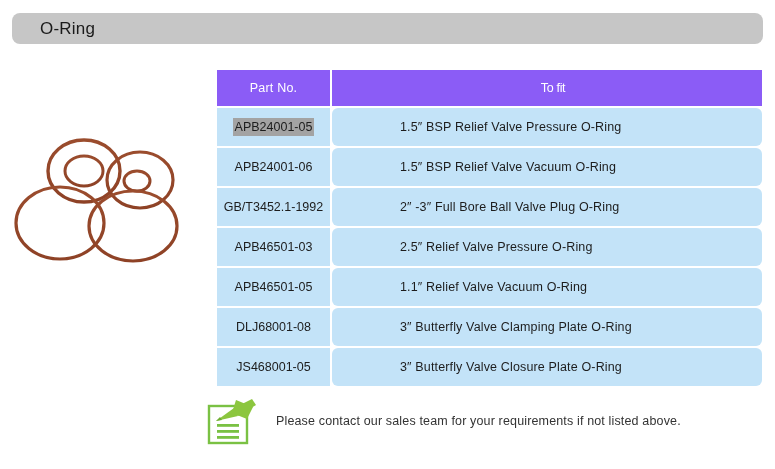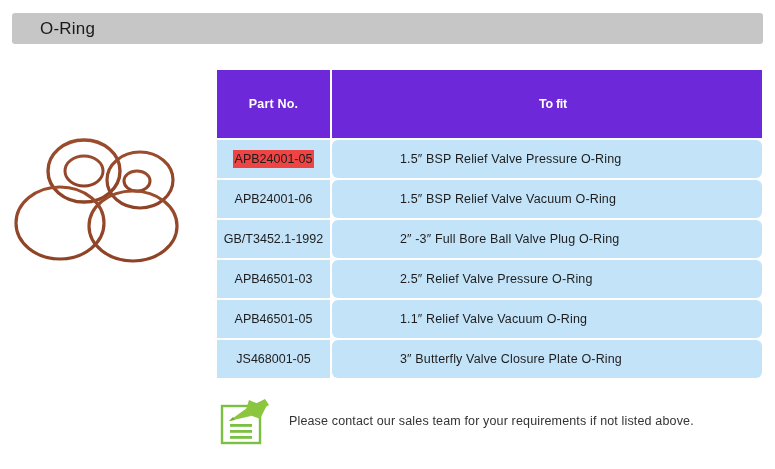--- a/index.html
+++ b/index.html
@@ -16,21 +16,21 @@
   }
 
   
   .title-bar {
     position: absolute;
     left: 12px;
     top: 13px;
     width: 751px;
     height: 31px;
     background: #c6c6c6;
-    border-radius: 3px;
+    border-radius: 8px;
     display: flex;
     align-items: center;
   }
   .title-text {
     margin-left: 28px;
     font-size: 17px;
     color: #1a1a1a;
     letter-spacing: 0.2px;
     font-weight: 400;
   }
@@ -55,26 +55,26 @@
   table.parts {
     border-collapse: separate;
     border-spacing: 0 2px;
     width: 545px;
     table-layout: fixed;
   }
   table.parts col.c-part { width: 115px; }
   table.parts col.c-fit  { width: 430px; }
 
   table.parts thead th {
-    background: #6d28d9;
+    background: #8b5cf6;
     color: #ffffff;
     font-size: 12.5px;
-    font-weight: 700;
+    font-weight: 400;
     height: 36px;
-    padding: 16px;
+    padding: 0;
     text-align: center;
     vertical-align: middle;
     letter-spacing: 0.2px;
   }
   table.parts thead th.th-part {
     border-right: 2px solid #ffffff;
   }
   table.parts thead th .hdr-fit { letter-spacing: -0.3px; margin-left: 12px; }
 
   table.parts tbody td {
@@ -91,28 +91,28 @@
     white-space: nowrap;
   }
   table.parts tbody td.cell-fit {
     text-align: left;
     padding-left: 68px;
     white-space: nowrap;
     letter-spacing: 0.15px;
     border-radius: 6px;
   }
   .hl {
-    background: #ef4444;
+    background: #a3a3a3;
     padding: 2px 2px 2px 2px;
   }
 
   
   .note {
     position: absolute;
-    left: 219px;
+    left: 206px;
     top: 396px;
     display: flex;
     align-items: center;
   }
   .note-icon {
     width: 56px;
     height: 50px;
     flex: none;
   }
   .note-text {
@@ -184,20 +184,24 @@
           <td class="cell-part">GB/T3452.1-1992</td>
           <td class="cell-fit">2″ -3″  Full Bore Ball Valve Plug O-Ring</td>
         </tr>
         <tr>
           <td class="cell-part">APB46501-03</td>
           <td class="cell-fit">2.5″  Relief Valve Pressure O-Ring</td>
         </tr>
         <tr>
           <td class="cell-part">APB46501-05</td>
           <td class="cell-fit">1.1″ Relief Valve Vacuum O-Ring</td>
+        </tr>
+        <tr>
+          <td class="cell-part">DLJ68001-08</td>
+          <td class="cell-fit">3″  Butterfly Valve Clamping Plate O-Ring</td>
         </tr>
         <tr>
           <td class="cell-part">JS468001-05</td>
           <td class="cell-fit">3″  Butterfly Valve Closure Plate O-Ring</td>
         </tr>
       </tbody>
   </table>
 </div>
 
 <div class="note">

